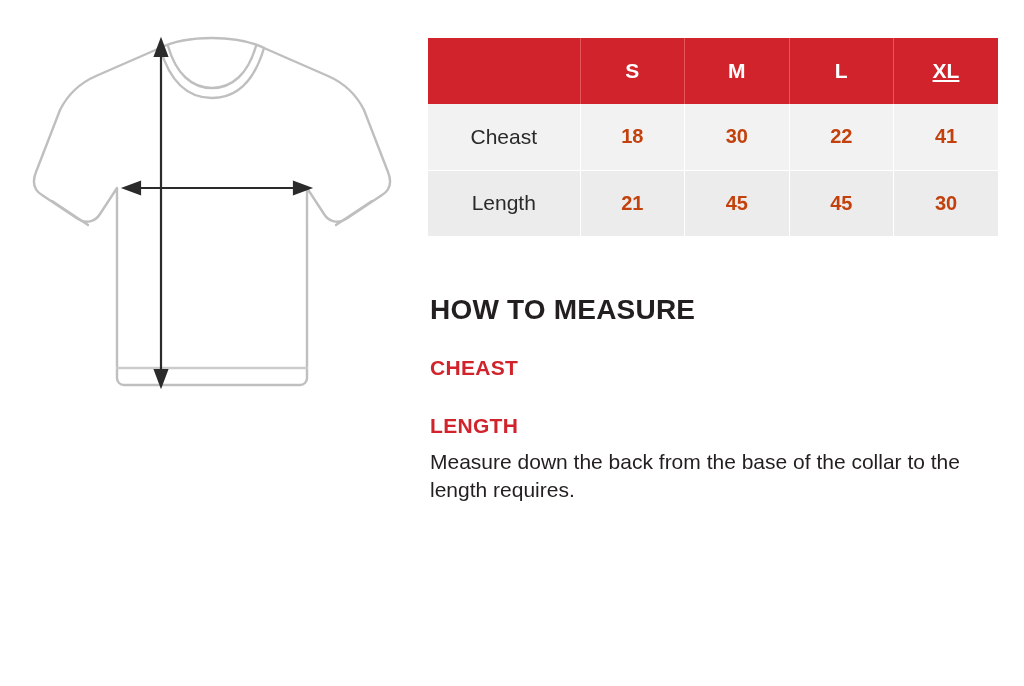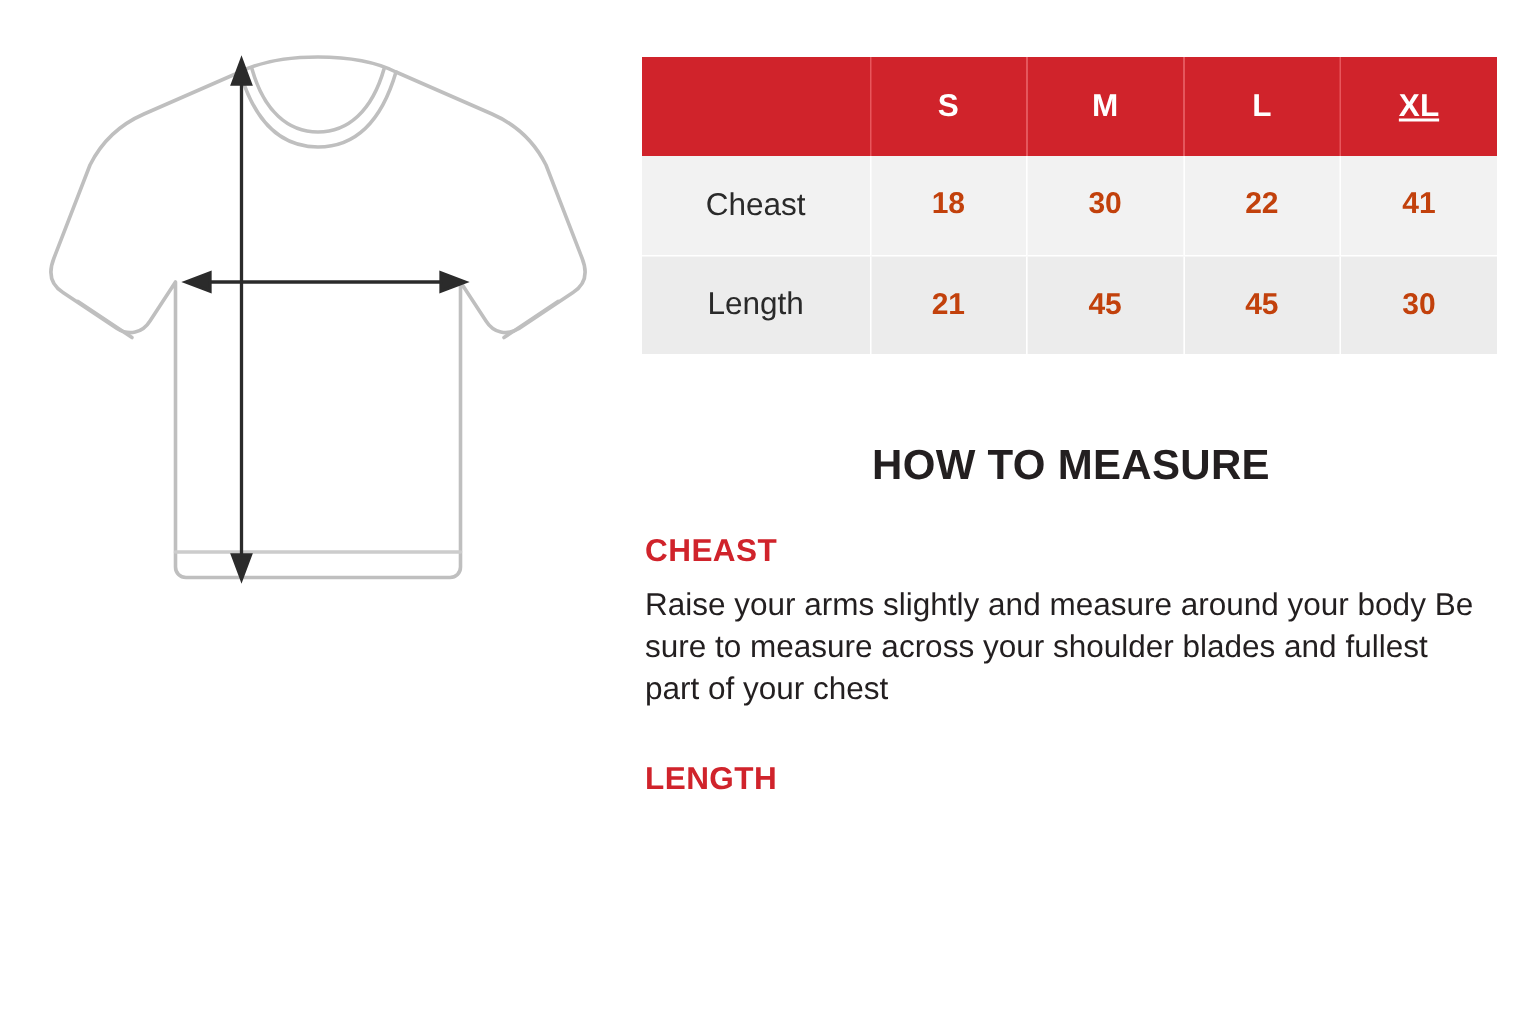--- a/index.html
+++ b/index.html
@@ -97,21 +97,20 @@
     border-top: 1px solid #ffffff;
   }
 
   
   .how-title {
     font-size: 28px;
     font-weight: bold;
     letter-spacing: 0.2px;
     margin: 58px 0 0 2px;
     color: #231f20;
-    text-align: center;
   }
   .section {
     margin-top: 30px;
     margin-left: 2px;
   }
   .section-title {
     color: #d0232b;
     font-weight: bold;
     font-size: 21px;
     letter-spacing: 0.3px;
@@ -209,21 +208,21 @@
           <td>45</td>
           <td>30</td>
         </tr>
       </tbody>
     </table>
 
     <div class="how-title">HOW TO MEASURE</div>
 
     <div class="section cheast">
       <div class="section-title">CHEAST</div>
-      <div class="section-body">Raise your arms slightly and measure around your body Be sure to measure across your shoulder blades and fullest part of your chest</div>
     </div>
 
     <div class="section length">
       <div class="section-title">LENGTH</div>
+      <div class="section-body">Measure down the back from the base of the collar to the length requires.</div>
     </div>
 
   </div>
 </div>
 
 </body></html>

